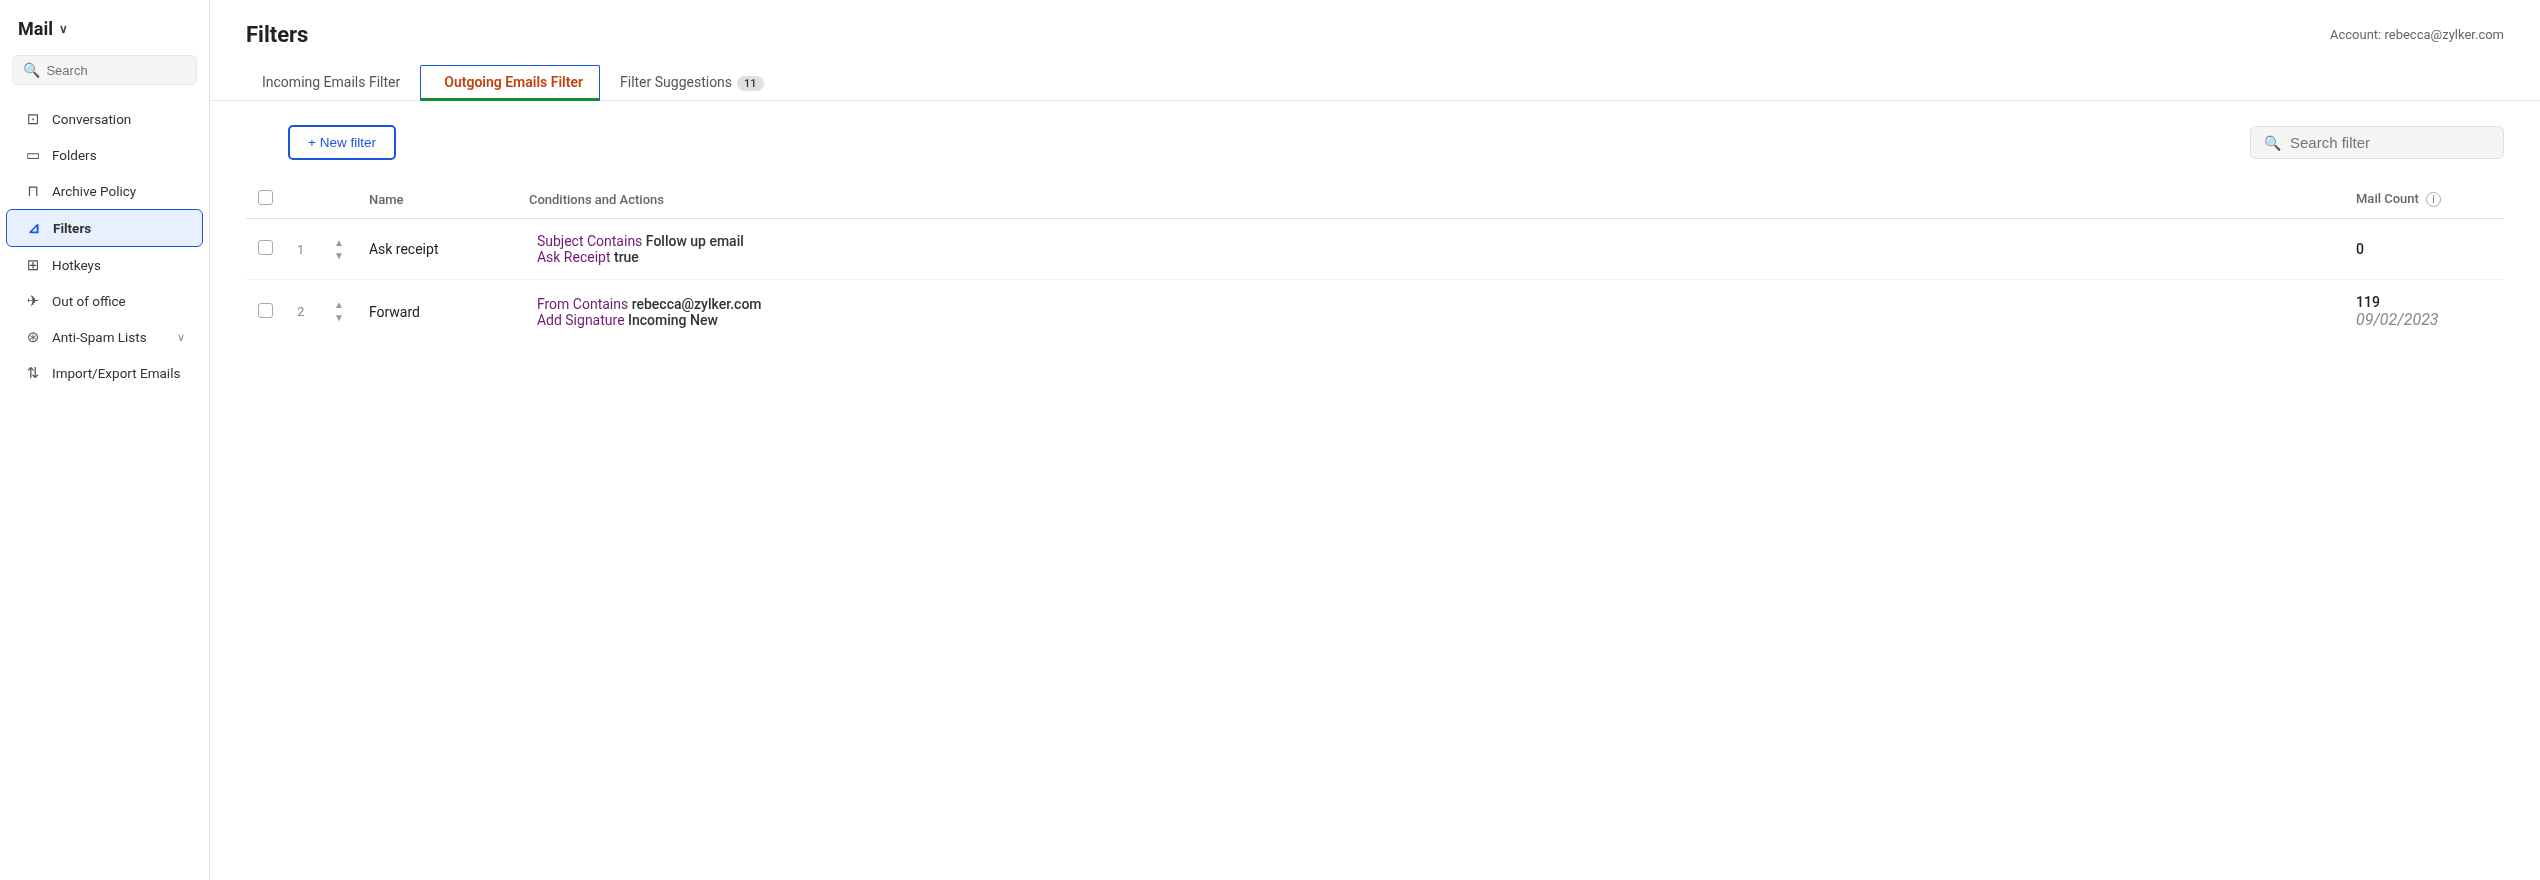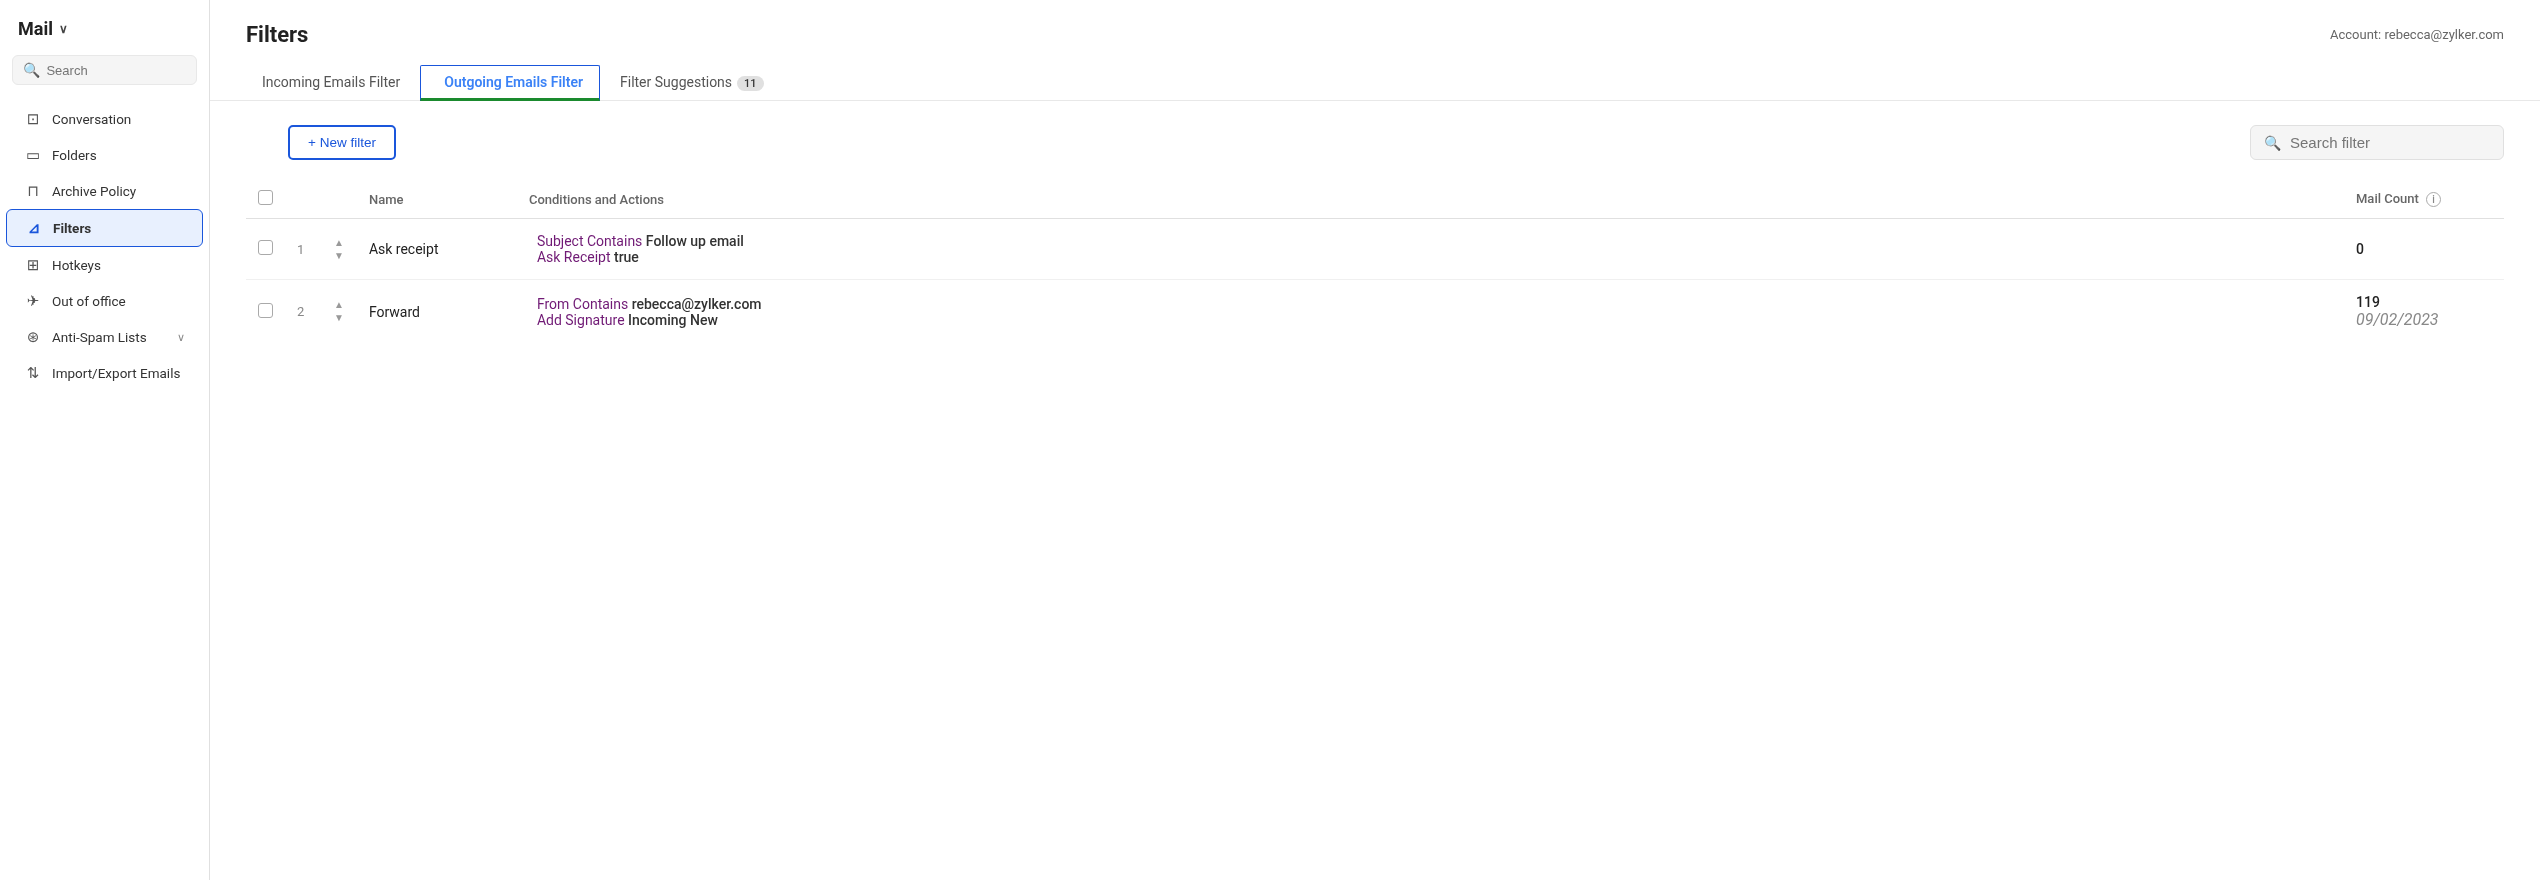--- a/index.html
+++ b/index.html
@@ -22,28 +22,28 @@
 
     
     .main-header { padding: 22px 36px 0 36px; border-bottom: 1px solid #e8e8e8; }
     .main-header-top { display: flex; justify-content: space-between; align-items: center; margin-bottom: 18px; }
     .main-title { font-size: 22px; font-weight: 700; }
     .account-info { font-size: 13px; color: #666; }
 
     
     .tabs { display: flex; gap: 4px; align-items: flex-end; }
     .tab { padding: 8px 16px; font-size: 14px; cursor: pointer; color: #555; border-bottom: 3px solid transparent; margin-bottom: -1px; white-space: nowrap; }
-    .tab.active { color: #3b82f6; font-weight: 600; border-bottom: 3px solid #1a8a2e; border-top: 1.5px solid #1a56db; border-left: 1.5px solid #1a56db; border-right: 1.5px solid #1a56db; border-radius: 2px 2px 0 0; padding-left: 23px; }
+    .tab.active { color: #c2410c; font-weight: 600; border-bottom: 3px solid #1a8a2e; border-top: 1.5px solid #1a56db; border-left: 1.5px solid #1a56db; border-right: 1.5px solid #1a56db; border-radius: 2px 2px 0 0; padding-left: 23px; }
     .tab-badge { background: #e0e0e0; color: #333; font-size: 11px; border-radius: 10px; padding: 1px 7px; margin-left: 5px; font-weight: 500; }
 
     
     .main-content { padding: 24px 36px; flex: 1; overflow-y: auto; }
 
     
-    .toolbar { display: flex; justify-content: space-between; margin-bottom: 20px; padding-left: 42px; }
+    .toolbar { display: flex; align-items: center; justify-content: space-between; margin-bottom: 20px; padding-left: 42px; }
     .new-filter-btn { display: flex; align-items: center; gap: 6px; padding: 8px 18px; border: 2px solid #1a56db; border-radius: 5px; background: #fff; color: #1a56db; font-size: 13.5px; font-weight: 500; cursor: pointer; }
     .search-filter { display: flex; align-items: center; gap: 8px; background: #f5f5f5; border: 1px solid #e0e0e0; border-radius: 6px; padding: 7px 14px; min-width: 200px; }
     .search-filter input { border: none; background: transparent; outline: none; font-size: 15px; color: #be185d; }
 
     
     .filter-table { width: 100%; border-collapse: collapse; }
     .filter-table th { text-align: left; font-size: 13px; color: #666; font-weight: 500; padding: 10px 12px; border-bottom: 1px solid #e0e0e0; }
     .filter-table td { padding: 14px 12px; border-bottom: 1px solid #f0f0f0; vertical-align: middle; }
     .filter-table tr:last-child td { border-bottom: none; }
     .col-check { width: 36px; }

